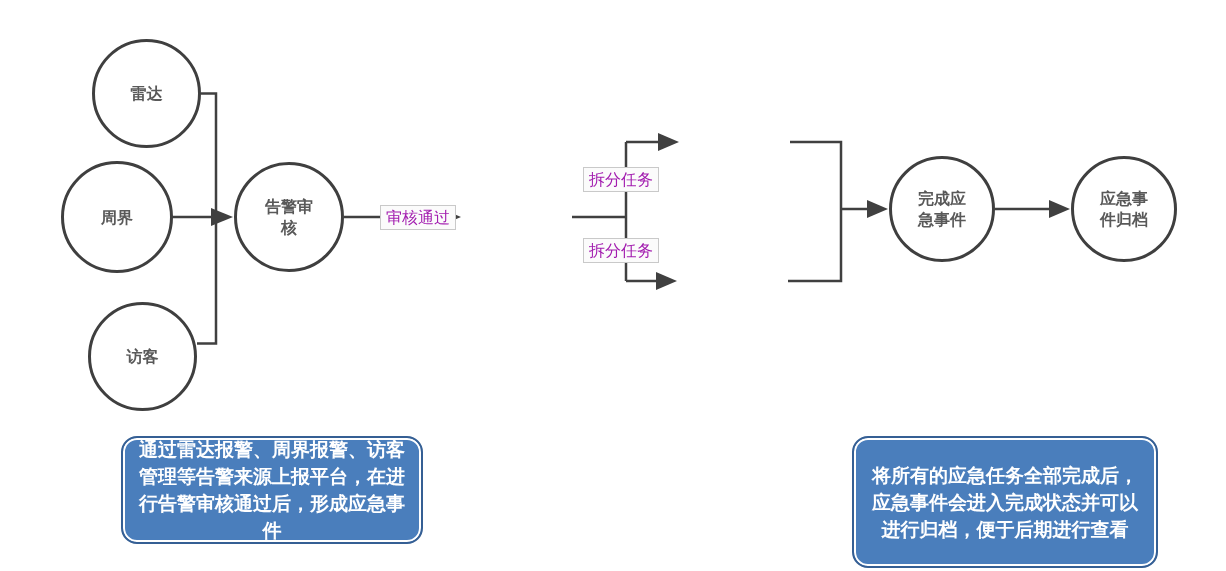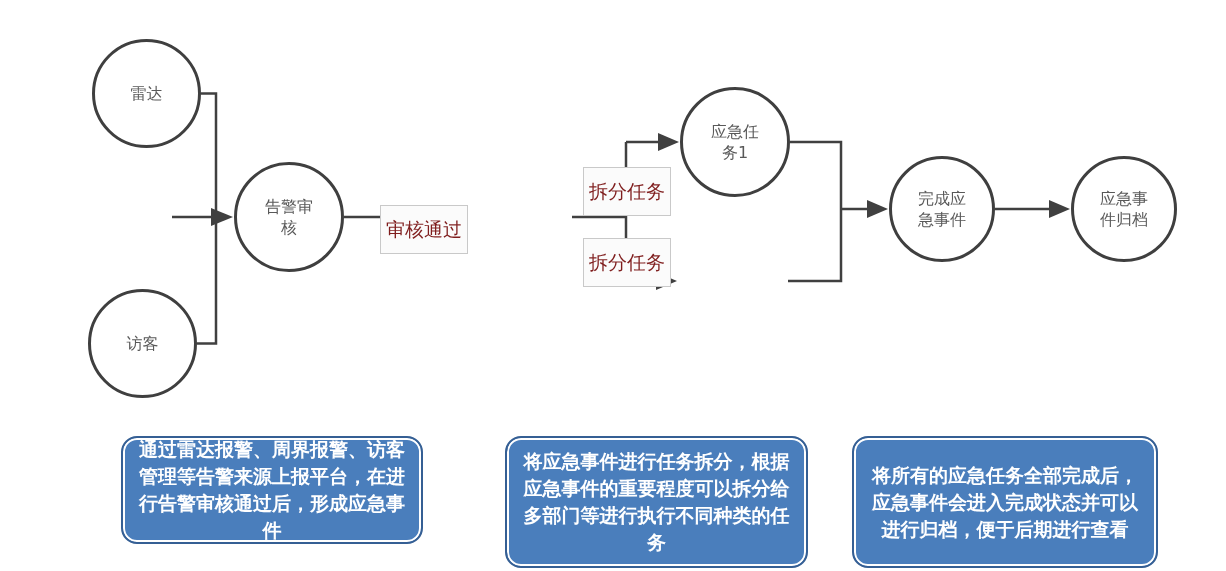--- a/index.html
+++ b/index.html
@@ -12,28 +12,28 @@
   }
   #connector-layer{position:absolute;left:0;top:0;width:1226px;height:571px;}
   .connector{stroke:#404040;stroke-width:2.5;fill:none;}
   .arrowhead{fill:#404040;stroke:none;}
   .circle{
     position:absolute;
     border:3px solid #3f3f3f;border-radius:50%;
     background:#ffffff;
     display:flex;align-items:center;justify-content:center;
     box-sizing:border-box;
-    color:#595959;font-size:16px;line-height:21px;text-align:center;
+    color:#595959;font-size:16px;line-height:21px;text-align:center;font-weight:bold;
   }
   .clbl{display:inline-block;width:54px;word-break:break-all;}
   .edge-label{
     position:absolute;
     background:#fbfbfb;border:1px solid #c9c9c9;
-    color:#7f1d1d;font-size:19px;line-height:21px;
-    padding:13px 5px;white-space:nowrap;
+    color:#a21caf;font-size:16px;line-height:21px;
+    padding:1px 5px;white-space:nowrap;
   }
   .note{
     position:absolute;
     background:#4a7ebc;
     border:2px solid #355f94;
     box-shadow:inset 0 0 0 2px #ffffff;
     border-radius:16px;
     box-sizing:border-box;
     color:#ffffff;font-weight:bold;
     font-size:19px;line-height:27px;
@@ -69,54 +69,51 @@
     <polygon class="arrowhead" points="867,200 888,209 867,218"></polygon>
 
     <line class="connector" x1="995" y1="209" x2="1052" y2="209"></line>
     <polygon class="arrowhead" points="1049,200 1070,209 1049,218"></polygon>
   </svg>
 
   <div class="circle" style="left:92px;top:39px;width:109px;height:109px">
     <span class="clbl">雷达</span>
   </div>
 
+  <div class="circle" style="left:61px;top:161px;width:112px;height:112px">
+    <span class="clbl">周界</span>
+  </div>
 
-  <div class="circle" style="left:88px;top:289px;width:109px;height:109px">
+  <div class="circle" style="left:88px;top:302px;width:109px;height:109px">
     <span class="clbl">访客</span>
   </div>
 
   <div class="circle" style="left:234px;top:162px;width:110px;height:110px">
     <span class="clbl">告警审核</span>
   </div>
 
 
-  <div class="circle" style="left:680px;top:87px;width:110px;height:110px">
-    <span class="clbl">应急任务1</span>
-  </div>
 
 
   <div class="circle" style="left:1071px;top:156px;width:106px;height:106px">
     <span class="clbl">应急事件归档</span>
   </div>
 
   <div class="circle" style="left:889px;top:156px;width:106px;height:106px">
     <span class="clbl">完成应急事件</span>
   </div>
 
   <div class="edge-label" style="left:380px;top:205px">审核通过</div>
 
   <div class="edge-label" style="left:583px;top:167px">拆分任务</div>
 
   <div class="edge-label" style="left:583px;top:238px">拆分任务</div>
 
   <div class="note" style="left:121px;top:436px;width:302px;height:108px">
     <span>通过雷达报警、周界报警、访客管理等告警来源上报平台，在进行告警审核通过后，形成应急事件</span>
   </div>
 
-  <div class="note" style="left:505px;top:436px;width:303px;height:132px">
-    <span>将应急事件进行任务拆分，根据应急事件的重要程度可以拆分给多部门等进行执行不同种类的任务</span>
-  </div>
 
   <div class="note" style="left:852px;top:436px;width:306px;height:132px">
     <span>将所有的应急任务全部完成后，应急事件会进入完成状态并可以进行归档，便于后期进行查看</span>
   </div>
 
 </div>
 
 </body></html>

